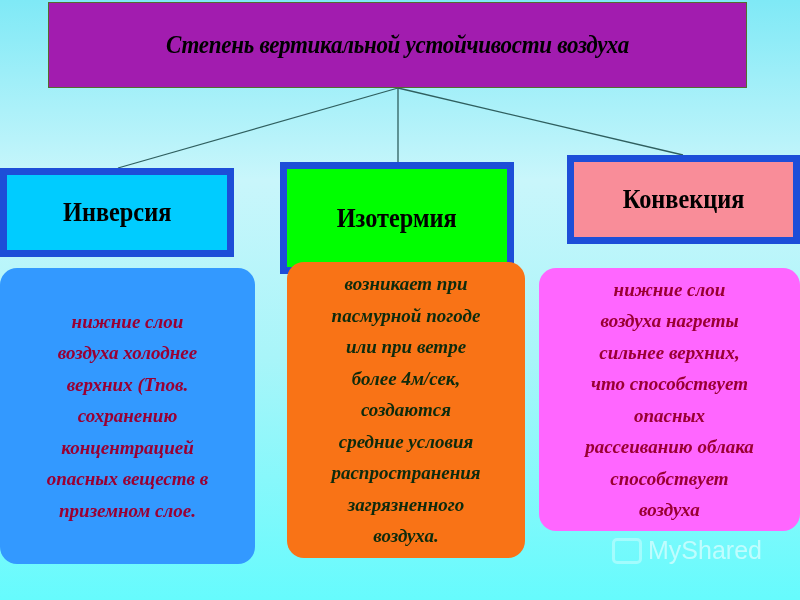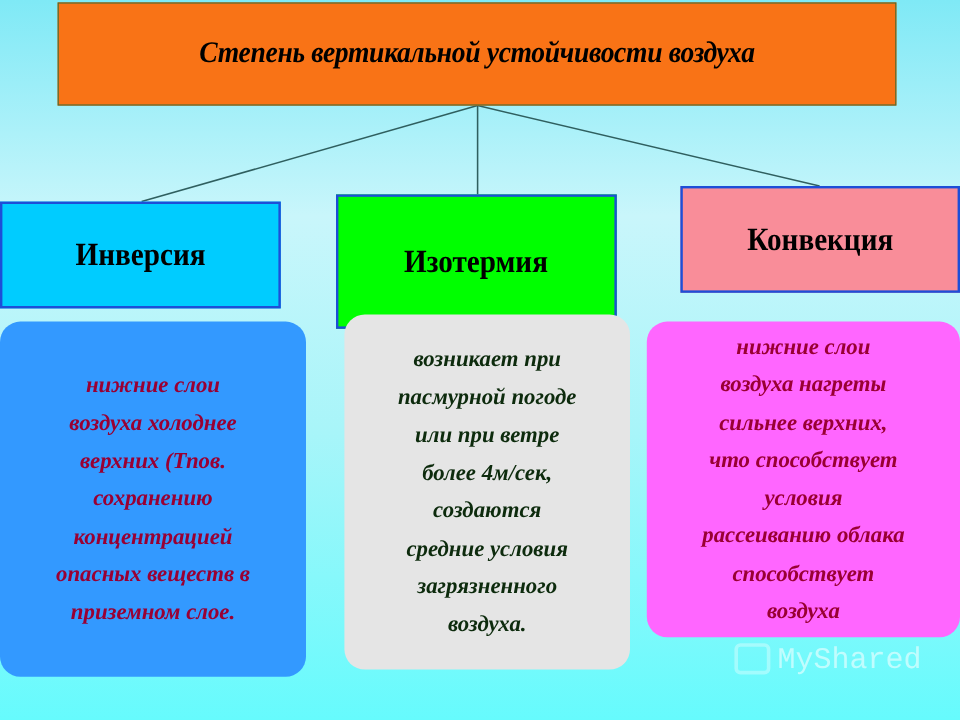--- a/index.html
+++ b/index.html
@@ -2,34 +2,34 @@
 <html><head>
 <meta charset="utf-8">
 <style>
   html, body { margin:0; padding:0; }
   body {
     width:800px; height:600px; overflow:hidden; position:relative;
     background: linear-gradient(180deg, #7fe9f6 0%, #c9f6fb 30%, #a8f5f9 60%, #66fbfd 100%);
     font-family: "Liberation Serif", serif;
   }
   .box { position:absolute; box-sizing:border-box; display:flex; align-items:center; justify-content:center; text-align:center; }
-  .title-box { left:48px; top:2px; width:699px; height:86px; background:#f97316; border:1px solid #556b2f; }
+  .title-box { left:48px; top:2px; width:699px; height:86px; background:#a21caf; border:1px solid #556b2f; }
   .title-text { font-style:italic; font-weight:bold; font-size:25px; color:#000; letter-spacing:-0.3px; transform:scaleX(0.92); white-space:nowrap; }
-  .hdr { font-weight:bold; font-size:27px; color:#000; border:2px solid #1d4ed8; }
+  .hdr { font-weight:bold; font-size:27px; color:#000; border:7px solid #1d4ed8; }
   .hdr span { display:inline-block; transform:scaleX(0.9); }
   .h-inv { left:0; top:168px; width:234px; height:89px; background:#00ccff; }
   .h-iso { left:280px; top:162px; width:234px; height:112px; background:#00ff00; }
   .h-conv { left:567px; top:155px; width:233px; height:89px; background:#f98d99; }
   .desc { font-style:italic; font-weight:bold; font-size:19px; line-height:31.5px; flex-direction:column;border-radius:17px; }
   .d-inv { left:0; top:268px; width:255px; height:296px; background:#3399ff; color:#990033; }
-  .d-iso { left:287px; top:262px; width:238px; height:296px; background:#e5e5e5; color:#0d2b0d; }
+  .d-iso { left:287px; top:262px; width:238px; height:296px; background:#f97316; color:#0d2b0d; }
   .d-conv { left:539px; top:268px; width:261px; height:263px; background:#ff66ff; color:#990033; }
   .line { white-space:nowrap; }
   svg.connectors { position:absolute; left:0; top:0; }
-  .watermark { position:absolute; left:612px; top:536px; display:flex; gap:6px; color:rgba(255,255,255,0.55); font-family:Liberation Mono, monospace; font-size:25px; }
+  .watermark { position:absolute; left:612px; top:536px; display:flex; align-items:center; gap:6px; color:rgba(255,255,255,0.55); font-family:Liberation Sans, sans-serif; font-size:25px; }
   .wm-icon { width:30px; height:26px; border:3px solid rgba(255,255,255,0.35); border-radius:5px; box-sizing:border-box; }
 </style>
 </head>
 <body>
 
 <svg class="connectors" width="800" height="600">
   <line x1="398" y1="88" x2="118" y2="168" stroke="#2f5f5f" stroke-width="1.3"></line>
   <line x1="398" y1="88" x2="398" y2="162" stroke="#2f5f5f" stroke-width="1.3"></line>
   <line x1="398" y1="88" x2="683" y2="155" stroke="#2f5f5f" stroke-width="1.3"></line>
 </svg>
@@ -58,30 +58,31 @@
   <span class="line">приземном слое.</span>
 </div>
 
 <div class="box desc d-iso">
   <span class="line">возникает при</span>
   <span class="line">пасмурной погоде</span>
   <span class="line">или при ветре</span>
   <span class="line">более 4м/сек,</span>
   <span class="line">создаются</span>
   <span class="line">средние условия</span>
+  <span class="line">распространения</span>
   <span class="line">загрязненного</span>
   <span class="line">воздуха.</span>
 </div>
 
 <div class="box desc d-conv">
   <span class="line">нижние слои</span>
   <span class="line">воздуха нагреты</span>
   <span class="line">сильнее верхних,</span>
   <span class="line">что способствует</span>
-  <span class="line">условия</span>
+  <span class="line">опасных</span>
   <span class="line">рассеиванию облака</span>
   <span class="line">способствует</span>
   <span class="line">воздуха</span>
 </div>
 
 <div class="watermark">
   <span class="wm-icon"></span>
   <span>MyShared</span>
 </div>
 

